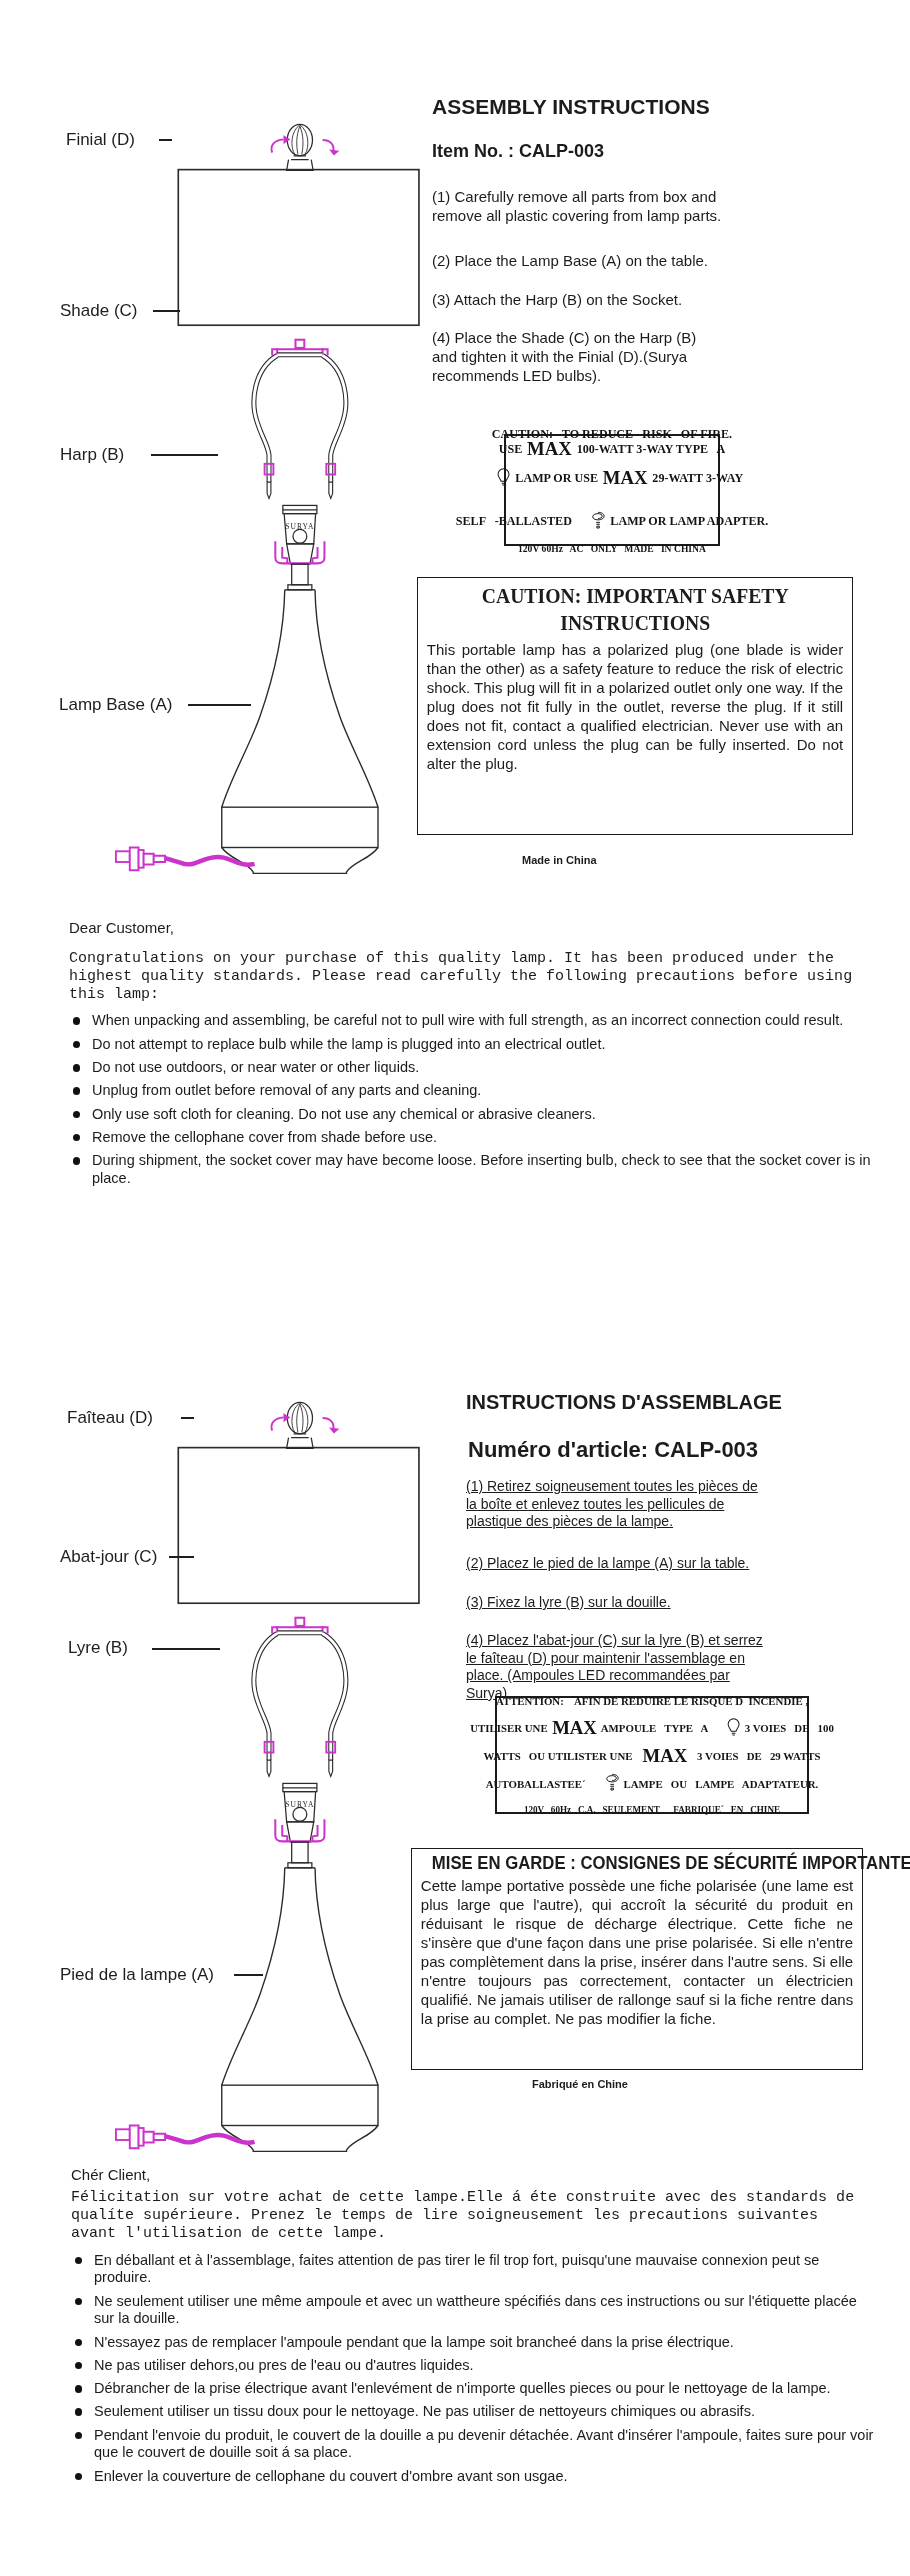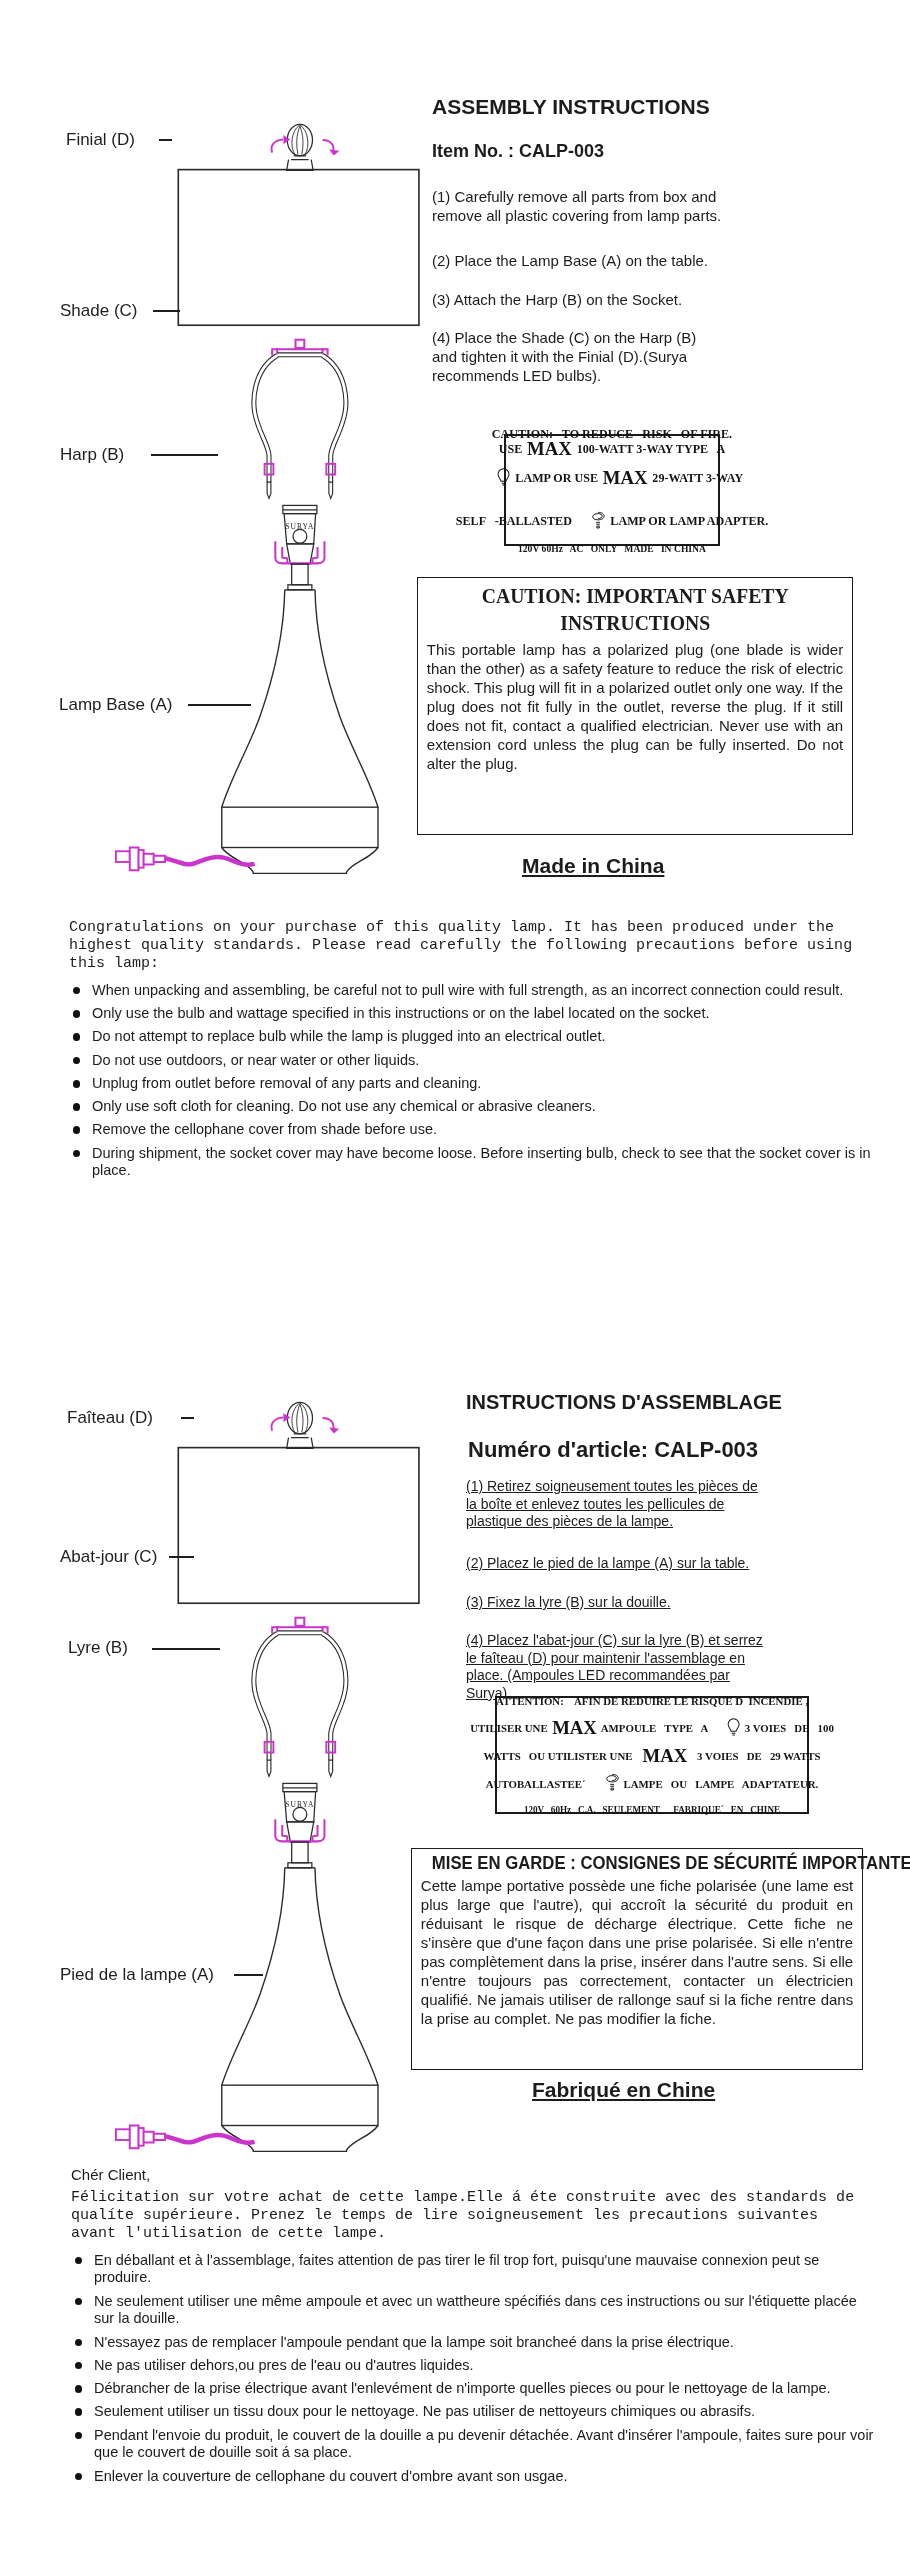--- a/index.html
+++ b/index.html
@@ -28,21 +28,21 @@
   .fr .f-norm{font-size:11.3px;}
   .fr .f-small{font-size:9.5px;}
   .icon-inline{display:inline-block;margin:0 1.9px;}
   
   .safebox{border:1.9px solid #1a1a1a;background:#fff;box-sizing:border-box;padding:5px 8.8px;}
   .safe-title{font-family:"Liberation Serif",serif;font-weight:bold;text-align:center;
               font-size:21.4px;line-height:26.5px;transform:scaleX(.92);transform-origin:center;}
   .safe-title-fr{font-family:"Liberation Sans",sans-serif;font-weight:bold;text-align:center;
               font-size:17.6px;line-height:23px;transform:scaleX(.95);transform-origin:center;white-space:nowrap;}
   .safe-body{font-size:15px;line-height:19px;text-align:justify;margin-top:3.8px;}
-  .madein{font-weight:bold;font-size:21px;white-space:nowrap;text-decoration:underline;}
+  .madein{font-weight:bold;font-size:11px;white-space:nowrap;}
   
   .cust{width:822px;font-size:15px;line-height:18px;}
   .cust .salut{margin-bottom:12.6px;}
   .cust .intro{margin-bottom:8.8px;font-family:Liberation Mono, monospace;}
   .blist{list-style:none;margin:0;padding:0;}
   .blist li{position:relative;padding-left:23px;margin-bottom:5.7px;font-size:14.5px;line-height:17.6px;}
   .blist li .dot{position:absolute;left:3.8px;top:5px;width:7.6px;height:7.6px;border-radius:50%;background:#111;}
   svg text{font-family:"Liberation Serif",serif;}
 </style>
 </head>
@@ -171,24 +171,24 @@
 
 <div class="abs safebox" style="left:417px;top:577px;width:436px;height:258px;">
   <div class="safe-title">CAUTION: IMPORTANT SAFETY</div>
   <div class="safe-title">INSTRUCTIONS</div>
   <div class="safe-body">This portable lamp has a polarized plug (one blade is wider than the other) as a safety feature to reduce the risk of electric shock. This plug will fit in a polarized outlet only one way. If the plug does not fit fully in the outlet, reverse the plug. If it still does not fit, contact a qualified electrician. Never use with an extension cord unless the plug can be fully inserted. Do not alter the plug.</div>
 </div>
 
 <div class="abs madein" style="left:522px;top:854px;">Made in China</div>
 
 <div class="abs cust" style="left:69px;top:919px;">
+  <div class="salut">Dear Customer,</div>
   <div class="intro">Congratulations on your purchase of this quality lamp. It has been produced under the highest quality standards. Please read carefully the following precautions before using this lamp:</div>
   <ul class="blist">
     <li><span class="dot"></span><span>When unpacking and assembling, be careful not to pull wire with full strength, as an incorrect connection could result.</span></li>
-    <li><span class="dot"></span><span>Only use the bulb and wattage specified in this instructions or on the label located on the socket.</span></li>
     <li><span class="dot"></span><span>Do not attempt to replace bulb while the lamp is plugged into an electrical outlet.</span></li>
     <li><span class="dot"></span><span>Do not use outdoors, or near water or other liquids.</span></li>
     <li><span class="dot"></span><span>Unplug from outlet before removal of any parts and cleaning.</span></li>
     <li><span class="dot"></span><span>Only use soft cloth for cleaning. Do not use any chemical or abrasive cleaners.</span></li>
     <li><span class="dot"></span><span>Remove the cellophane cover from shade before use.</span></li>
     <li><span class="dot"></span><span>During shipment, the socket cover may have become loose. Before inserting bulb, check to see that the socket cover is in place.</span></li>
   </ul>
 </div>
 
 <svg class="abs" style="left:0;top:1401px;" width="441" height="756" viewBox="0 0 700 1200">

